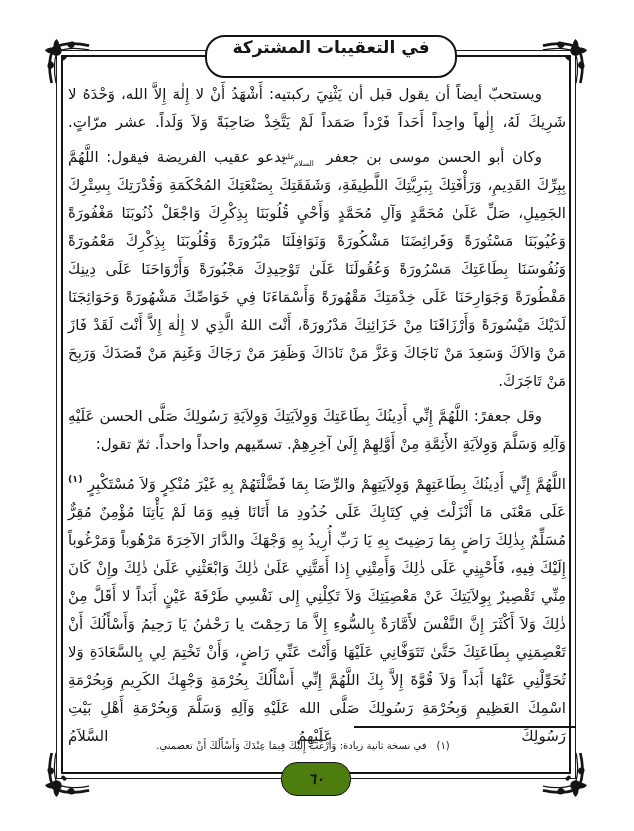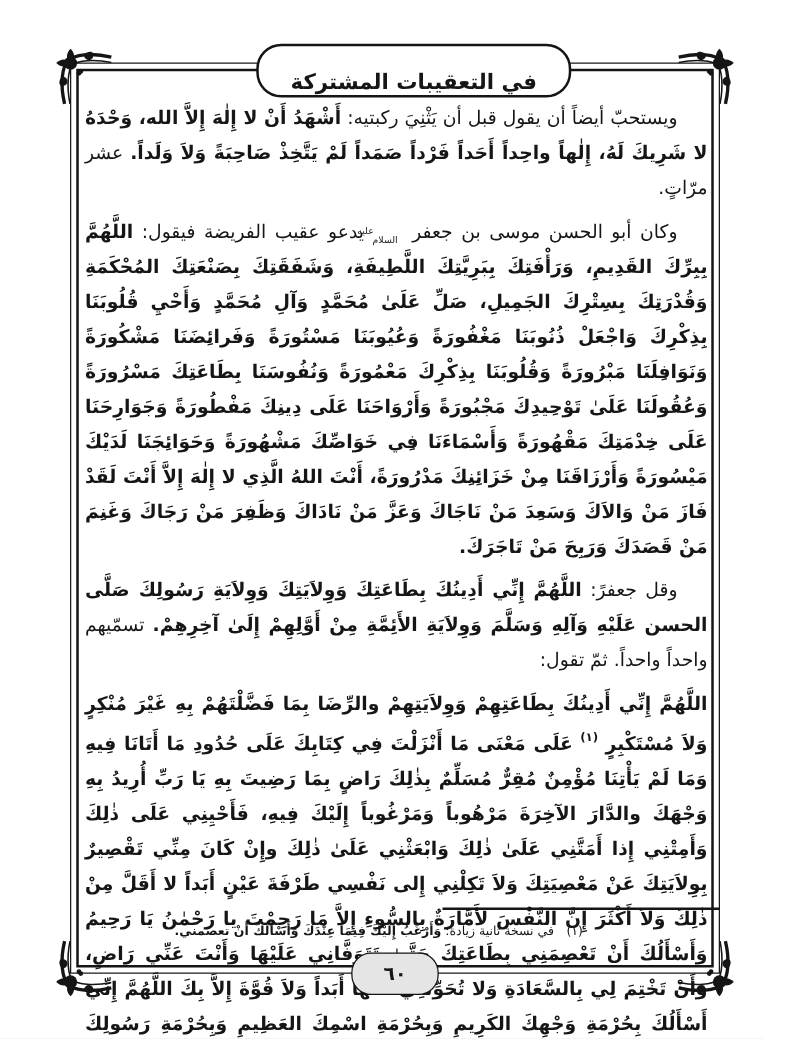--- a/index.html
+++ b/index.html
@@ -24,40 +24,40 @@
   
   .corner{position:absolute;width:46px;height:46px;z-index:4;}
   .c-tl{left:44px;top:38px;}
   .c-tr{right:46px;top:38px;transform:scaleX(-1);}
   .c-bl{left:44px;bottom:33px;transform:scaleY(-1);}
   .c-br{right:46px;bottom:33px;transform:scale(-1,-1);}
   
   .header-cartouche{
     position:absolute;top:35px;left:205px;width:248px;height:39px;
     background:#fff;border:2px solid #151515;border-radius:20px;
-    z-index:5;display:flex;align-items:flex-end;justify-content:center;
+    z-index:5;display:flex;align-items:flex-start;justify-content:center;
   }
   .header-title{font-size:17px;font-weight:bold;letter-spacing:.2px;}
   
   .pagenum-cartouche{
     position:absolute;top:762px;left:281px;width:68px;height:32px;
-    background:#e5e5e5;border:1.8px solid #151515;border-radius:16px;
-    z-index:5;display:flex;align-items:center;justify-content:center;
+    background:#4d7c0f;border:1.8px solid #151515;border-radius:16px;
+    z-index:5;display:flex;align-items:center;justify-content:center;font-style:italic;
   }
   .pagenum{font-size:15px;font-weight:bold;}
   
   .content{
     position:absolute;left:68px;right:68px;top:80px;
     direction:rtl;text-align:justify;
     font-size:15px;line-height:28px;
   }
   .content p{margin:0 0 7px;}
   .indent{text-indent:24px;}
   .fill-last{text-align-last:justify;}
-  .b{font-weight:bold;}
+  .b{font-weight:normal;}
   .n{font-weight:normal;}
   sup.note{font-size:9.5px;font-weight:bold;vertical-align:7px;}
   .as-sym{
     display:inline-block;width:25px;
     font-size:7.5px;line-height:7px;font-weight:normal;
     text-align:left;vertical-align:-4px;padding:1px 0;
   }
   
   .footnote-rule{
     position:absolute;top:726px;right:58px;width:222px;height:2.2px;

